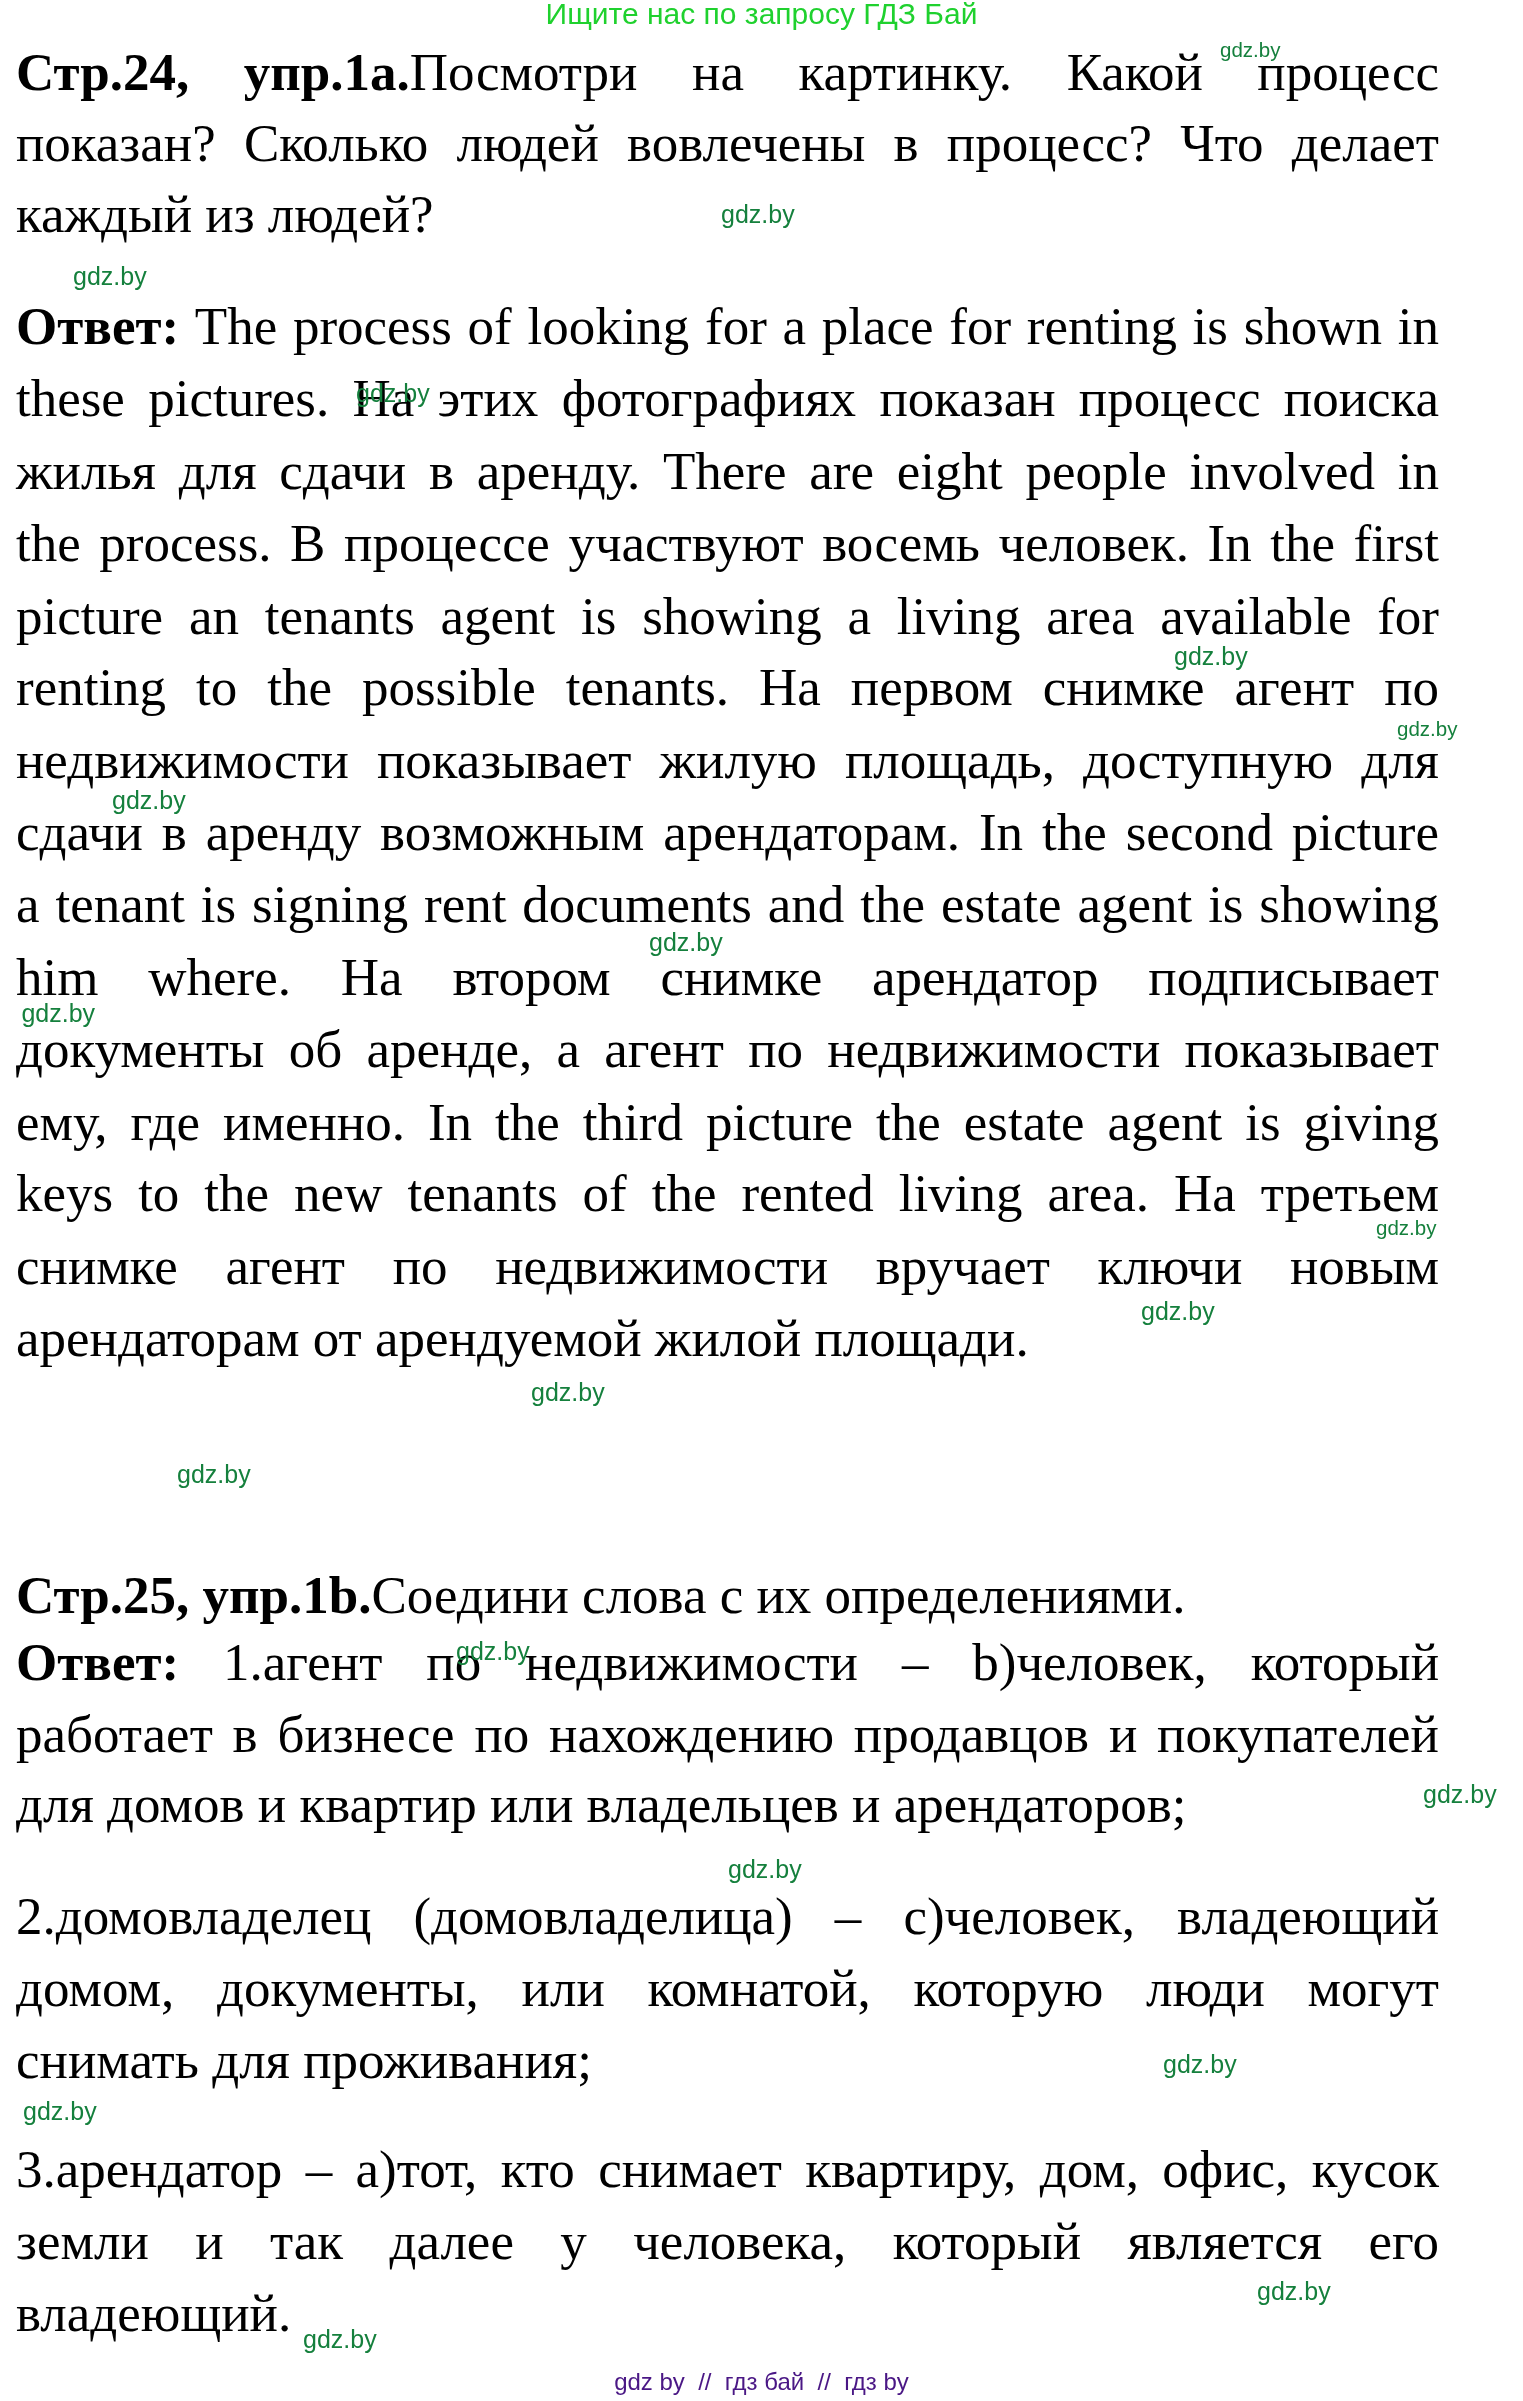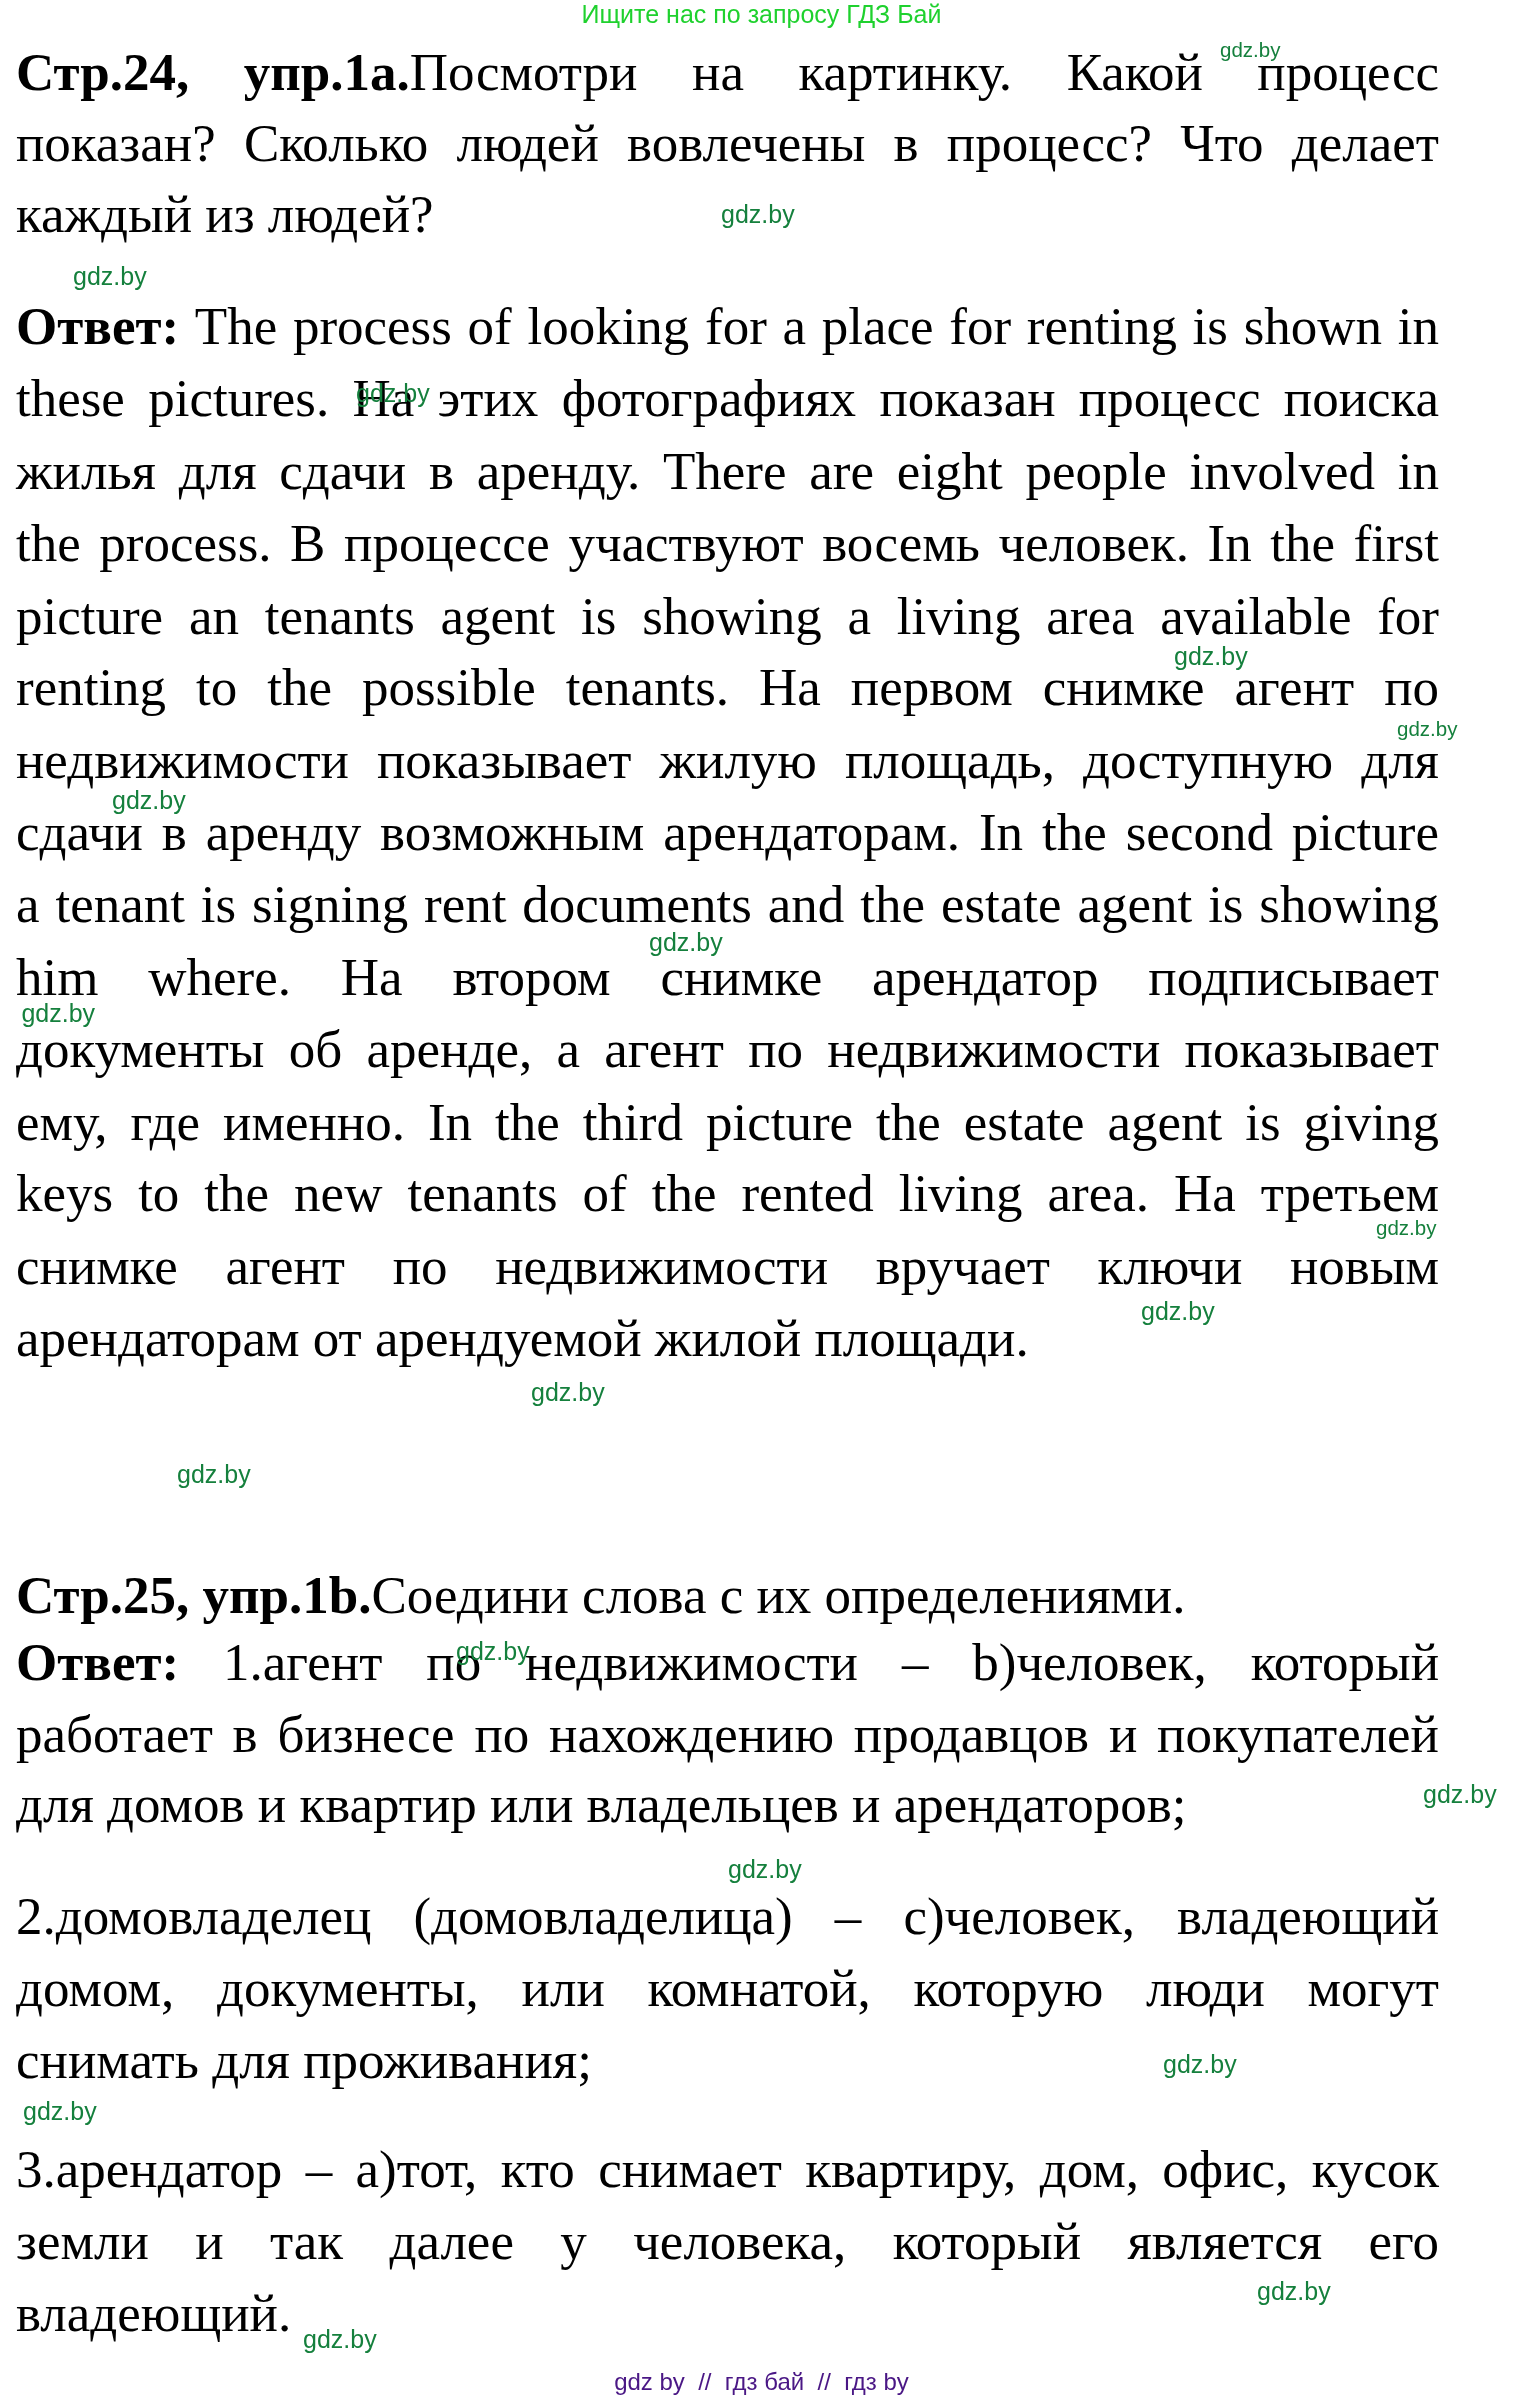--- a/index.html
+++ b/index.html
@@ -1,19 +1,19 @@
 <!DOCTYPE html>
 <html style="font-size:15px"><head>
   <meta charset="utf-8">
   <style>
     html, body { margin: 0; padding: 0; background: #ffffff; }
     body { width: 1523px; height: 2401px; position: relative; overflow: hidden; }
     .banner {
       position: absolute; left: 0; top: 0; width: 1523px; text-align: center;
-      font-family: "Liberation Sans", sans-serif; font-size: 25px; line-height: 28px;
+      font-family: "Liberation Sans", sans-serif; font-size: 30px; line-height: 28px;
       color: #1fd12e; padding-top: 0px;
     }
     .footer {
       position: absolute; left: 0; top: 2367px; width: 1523px; text-align: center;
       font-family: "Liberation Sans", sans-serif; font-size: 24px; line-height: 30px;
       color: #4a1785; white-space: pre;
     }
     .line {
       position: absolute; left: 16px; width: 1423px;
       font-family: Liberation Serif, serif; font-size: 53px; line-height: 53px;

